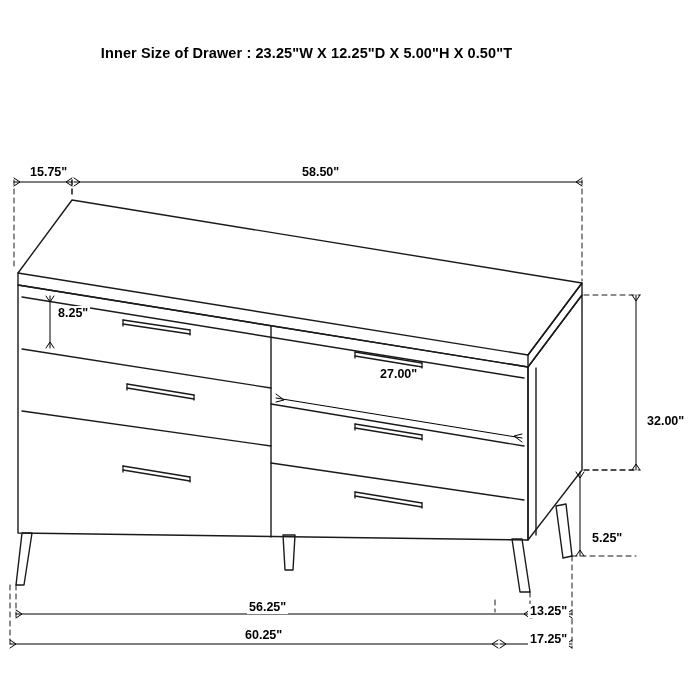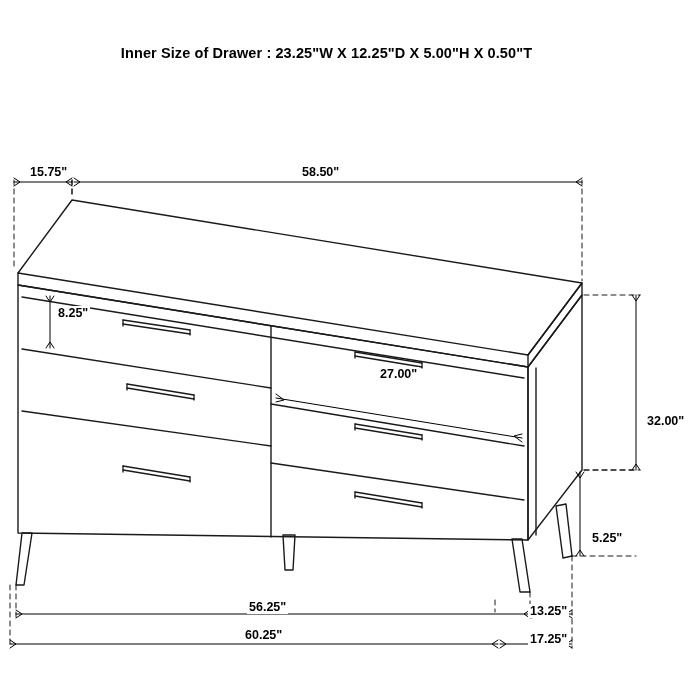--- a/index.html
+++ b/index.html
@@ -22,21 +22,20 @@
   }
   .title {
     position: absolute;
     top: 45px;
     left: 0;
     width: 613px;
     text-align: center;
     font-size: 14.5px;
     font-weight: bold;
     letter-spacing: 0.1px;
-    padding-left: 20px;
   }
   svg#drawing {
     position: absolute;
     top: 0;
     left: 0;
     width: 700px;
     height: 700px;
   }
   .dim {
     position: absolute;

